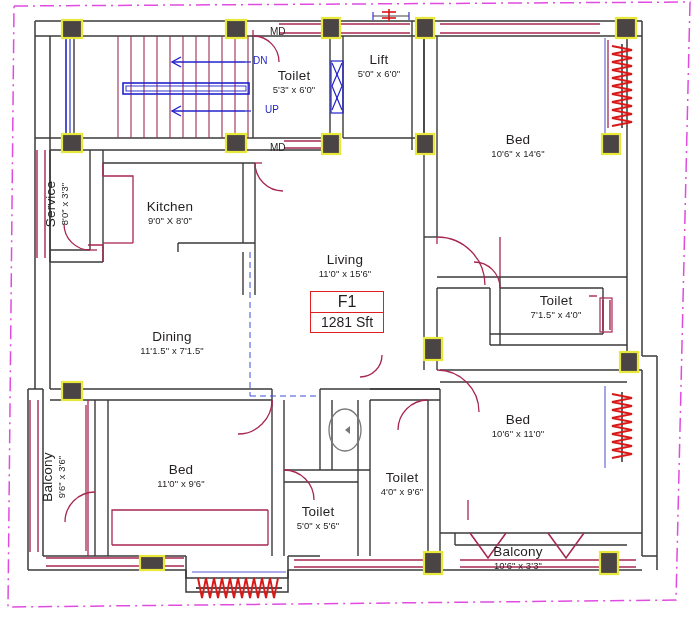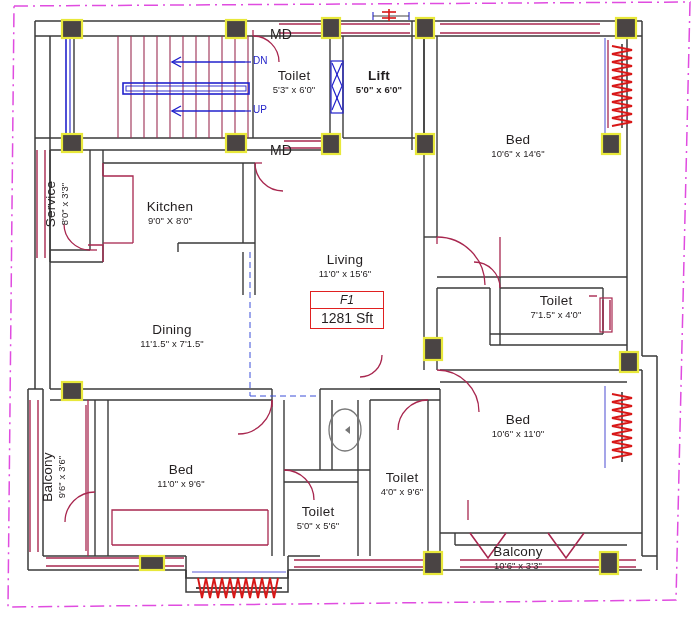--- a/index.html
+++ b/index.html
@@ -3,25 +3,25 @@
 <meta charset="utf-8">
 <style>
   html,body{margin:0;padding:0;background:#ffffff;}
   body{font-family:"Liberation Sans", sans-serif;}
   #plan{position:relative;width:700px;height:619px;background:#ffffff;overflow:hidden;}
   #plan svg{position:absolute;left:0;top:0;}
   .lbl{position:absolute;text-align:center;color:#231f20;line-height:1.18;white-space:nowrap;}
   .lbl .nm{font-size:13.5px;letter-spacing:.2px;}
   .lbl .dm{font-size:9.5px;letter-spacing:.1px;}
   .lbl.rot{transform-origin:center center;}
-  .tiny{position:absolute;font-size:14px;color:#231f20;white-space:nowrap;}
+  .tiny{position:absolute;font-size:10px;color:#231f20;white-space:nowrap;}
   .tinyblue{position:absolute;font-size:10px;color:#1f1fc8;white-space:nowrap;}
   #areabox{position:absolute;border:1.4px solid #e02020;background:#fff;}
   #areabox .r1,#areabox .r2{text-align:center;color:#231f20;}
-  #areabox .r1{font-size:12px;padding:1px 0 1px;border-bottom:1.4px solid #e02020;font-style:italic;}
+  #areabox .r1{font-size:16px;padding:1px 0 1px;border-bottom:1.4px solid #e02020;}
   #areabox .r2{font-size:14px;padding:1px 0 2px;}
 </style>
 </head>
 <body>
 
 <div id="plan">
 
   <svg width="700" height="619" viewBox="0 0 700 619">
 
     <g>
@@ -322,21 +322,21 @@
       <path d="M 382 18 L 396 18"></path>
       <path d="M 389 9 L 389 21"></path>
     </g>
   </svg>
 
   <div class="lbl" style="left:294px;top:82px;transform:translate(-50%,-50%);">
     <div class="nm">Toilet</div>
     <div class="dm">5'3" x 6'0"</div>
   </div>
 
-  <div class="lbl" style="left:379px;top:82px;transform:translate(-50%,-50%);font-weight:bold;">
+  <div class="lbl" style="left:379px;top:66px;transform:translate(-50%,-50%);">
     <div class="nm">Lift</div>
     <div class="dm">5'0" x 6'0"</div>
   </div>
 
   <div class="lbl" style="left:518px;top:146px;transform:translate(-50%,-50%);">
     <div class="nm">Bed</div>
     <div class="dm">10'6" x 14'6"</div>
   </div>
 
   <div class="lbl rot" style="left:57px;top:204px;transform:translate(-50%,-50%) rotate(-90deg);">
@@ -352,21 +352,21 @@
   <div class="lbl" style="left:345px;top:266px;transform:translate(-50%,-50%);">
     <div class="nm">Living</div>
     <div class="dm">11'0" x 15'6"</div>
   </div>
 
   <div class="lbl" style="left:556px;top:307px;transform:translate(-50%,-50%);">
     <div class="nm">Toilet</div>
     <div class="dm">7'1.5" x 4'0"</div>
   </div>
 
-  <div class="lbl" style="left:172px;top:336px;transform:translate(-50%,-50%);">
+  <div class="lbl" style="left:172px;top:343px;transform:translate(-50%,-50%);">
     <div class="nm">Dining</div>
     <div class="dm">11'1.5" x 7'1.5"</div>
   </div>
 
   <div class="lbl" style="left:518px;top:426px;transform:translate(-50%,-50%);">
     <div class="nm">Bed</div>
     <div class="dm">10'6" x 11'0"</div>
   </div>
 
   <div class="lbl rot" style="left:54px;top:477px;transform:translate(-50%,-50%) rotate(-90deg);">
@@ -391,20 +391,20 @@
 
   <div class="lbl" style="left:518px;top:558px;transform:translate(-50%,-50%);">
     <div class="nm">Balcony</div>
     <div class="dm">10'6" x 3'3"</div>
   </div>
 
   <div class="tiny" style="left:270px;top:26px;">MD</div>
   <div class="tiny" style="left:270px;top:142px;">MD</div>
 
   <div class="tinyblue" style="left:253px;top:55px;">DN</div>
-  <div class="tinyblue" style="left:253px;top:104px;">UP</div>
+  <div class="tinyblue" style="left:253px;top:104px;padding-left:12px;">UP</div>
 
   <div id="areabox" style="left:310px;top:291px;width:72px;">
     <div class="r1">F1</div>
     <div class="r2">1281 Sft</div>
   </div>
 
 </div>
 
 </body></html>

